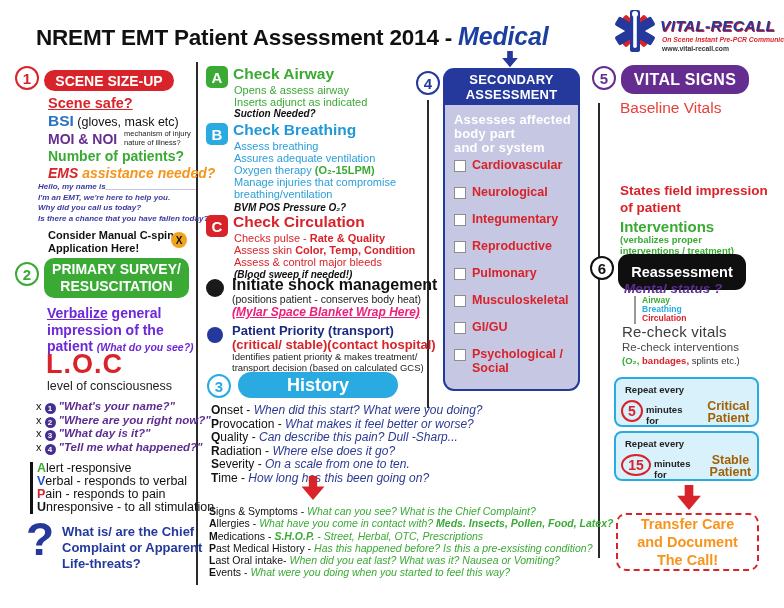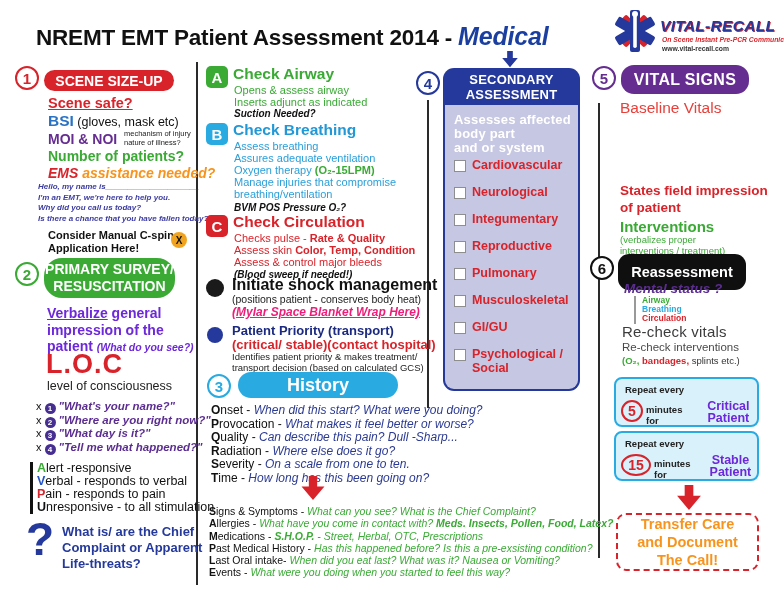--- a/index.html
+++ b/index.html
@@ -22,21 +22,21 @@
   .redln{color:#d8232a}
   .bluetx{color:#2b9fd9}
   .samp-g{color:#3aaa35;font-style:italic}
   .samp-b{color:#3aaa35;font-style:italic;font-weight:bold}
   .opq-q{color:#2b3a92;font-style:italic}
   .repeatbox{position:absolute;width:145px;height:50px;background:#d9f1fb;border:2px solid #29abe2;border-radius:8px;padding:3px 5px}
   .rb-label{font-size:9.5px;font-weight:800;color:#222;margin:2px 0 1px 4px}
   .rb-row{display:flex;align-items:center}
   .rb-circle{border:2px solid #d8232a;border-radius:50%;color:#d8232a;font-weight:800;display:flex;align-items:center;justify-content:center;flex:none}
   .rb-mid{font-size:9.5px;font-weight:800;color:#222;margin:8px 0 0 3px}
-  .rb-who{font-size:12.5px;font-weight:800;color:#6d28d9;width:56px;text-align:center;line-height:12.5px;margin:2px 0 0 15px}
+  .rb-who{font-size:12.5px;font-weight:800;color:#a16207;width:56px;text-align:center;line-height:12.5px;margin:2px 0 0 15px}
 </style>
 </head>
 <body>
 
 <div class="page">
 
   <div class="abs nw" style="left:36px;top:22px;font-size:22.5px;font-weight:800;letter-spacing:-0.2px">
     <span>NREMT EMT Patient Assessment 2014 - </span><span style="font-size:25px;font-style:italic;color:#1b3fa0">Medical</span>
   </div>
   <div class="abs" style="left:612px;top:7px;width:46px;height:48px">
@@ -85,21 +85,21 @@
     <div>Why did you call us today?</div>
     <div>Is there a chance that you have fallen today?</div>
   </div>
   <div class="abs nw" style="left:48px;top:229px;font-size:11px;line-height:13px;font-weight:800;color:#111">
     <div>Consider Manual C-spine</div>
     <div>Application Here!</div>
   </div>
   <div class="abs" style="left:171px;top:232px;width:16px;height:16px;border-radius:50%;background:#f0a31e;color:#111;font-size:10px;font-weight:800;display:flex;align-items:center;justify-content:center">X</div>
 
   <div class="numc" style="left:15px;top:262px;border-color:#3aaa35;color:#3aaa35">2</div>
-  <div class="pill" style="left:44px;top:258px;width:131px;height:40px;background:#3aaa35;border-radius:18px;font-size:14px;line-height:17px">
+  <div class="pill" style="left:44px;top:258px;width:145px;height:40px;background:#3aaa35;border-radius:10px;font-size:14px;line-height:17px">
     <div>PRIMARY SURVEY/</div>
     <div>RESUSCITATION</div>
   </div>
   <div class="abs" style="left:47px;top:305px;width:152px;font-size:14px;line-height:16.5px;font-weight:800;color:#6d28d9">
     <span style="text-decoration:underline">Verbalize</span><span> general impression of the patient </span><span style="font-size:10.5px;font-style:italic">(What do you see?)</span>
   </div>
   <div class="abs nw" style="left:46px;top:349px;font-size:27px;font-weight:800;color:#d8232a;letter-spacing:1px">L.O.C</div>
   <div class="abs nw" style="left:47px;top:379px;font-size:12.5px;color:#222">level of consciousness</div>
 
   <div class="abs" style="left:36px;top:396px">
@@ -235,21 +235,21 @@
           <span class="itemlabel" style="width:100px">Psychological / Social</span>
         </div>
     </div>
   </div>
 
   <div class="numc" style="left:592px;top:66px;border-color:#662d91;color:#662d91">5</div>
   <div class="pill" style="left:621px;top:65px;width:128px;height:29px;background:#662d91;border-radius:13px;font-size:16px;letter-spacing:0.3px">VITAL SIGNS</div>
   <div class="abs nw" style="left:620px;top:99px;font-size:15.5px;color:#e8403a">Baseline Vitals</div>
   <div class="abs" style="left:620px;top:183px;width:150px;font-size:13.5px;font-weight:800;color:#d8232a;line-height:16.5px">States field impression of patient</div>
   <div class="abs nw" style="left:620px;top:218px;font-size:15px;font-weight:800;color:#3aaa35">Interventions</div>
-  <div class="abs" style="left:620px;top:235px;width:122px;font-size:9.5px;font-weight:400;color:#3aaa35;line-height:10.5px">(verbalizes proper interventions / treatment)</div>
+  <div class="abs" style="left:620px;top:235px;width:122px;font-size:9.5px;font-weight:700;color:#3aaa35;line-height:10.5px">(verbalizes proper interventions / treatment)</div>
 
   <div class="numc" style="left:590px;top:256px;border-color:#111;color:#111">6</div>
   <div class="pill" style="left:618px;top:254px;width:128px;height:36px;background:#0f0f0f;border-radius:11px;font-size:14.5px">Reassessment</div>
   <div class="abs nw" style="left:624px;top:281px;font-size:13.5px;font-weight:800;font-style:italic;color:#5b2d90">Mental status ?</div>
   <div class="abs" style="left:634px;top:296px;border-left:2px solid #999;padding-left:6px;font-size:8.5px;font-weight:800;line-height:9.2px">
     <div class="nw" style="color:#3aaa35">Airway</div>
     <div class="nw" style="color:#29abe2">Breathing</div>
     <div class="nw" style="color:#d8232a">Circulation</div>
   </div>
   <div class="abs nw" style="left:622px;top:323px;font-size:15px;color:#3c3c3c;letter-spacing:0.2px">Re-check vitals</div>

